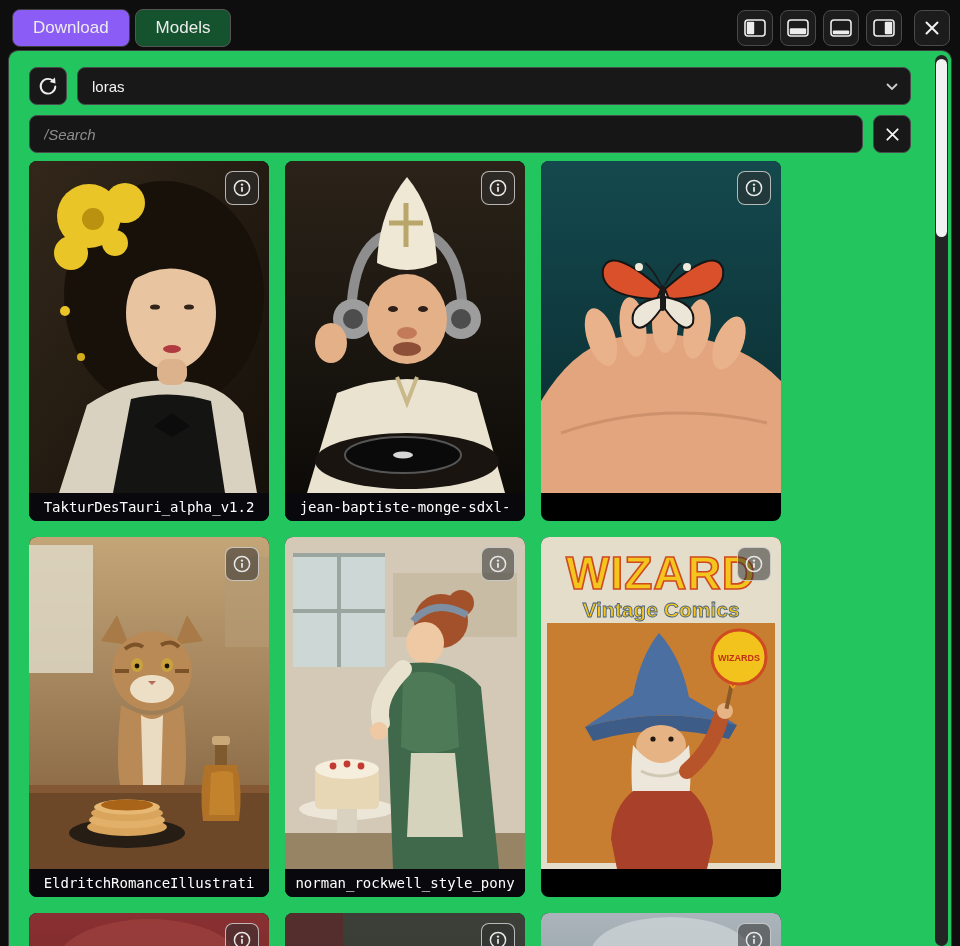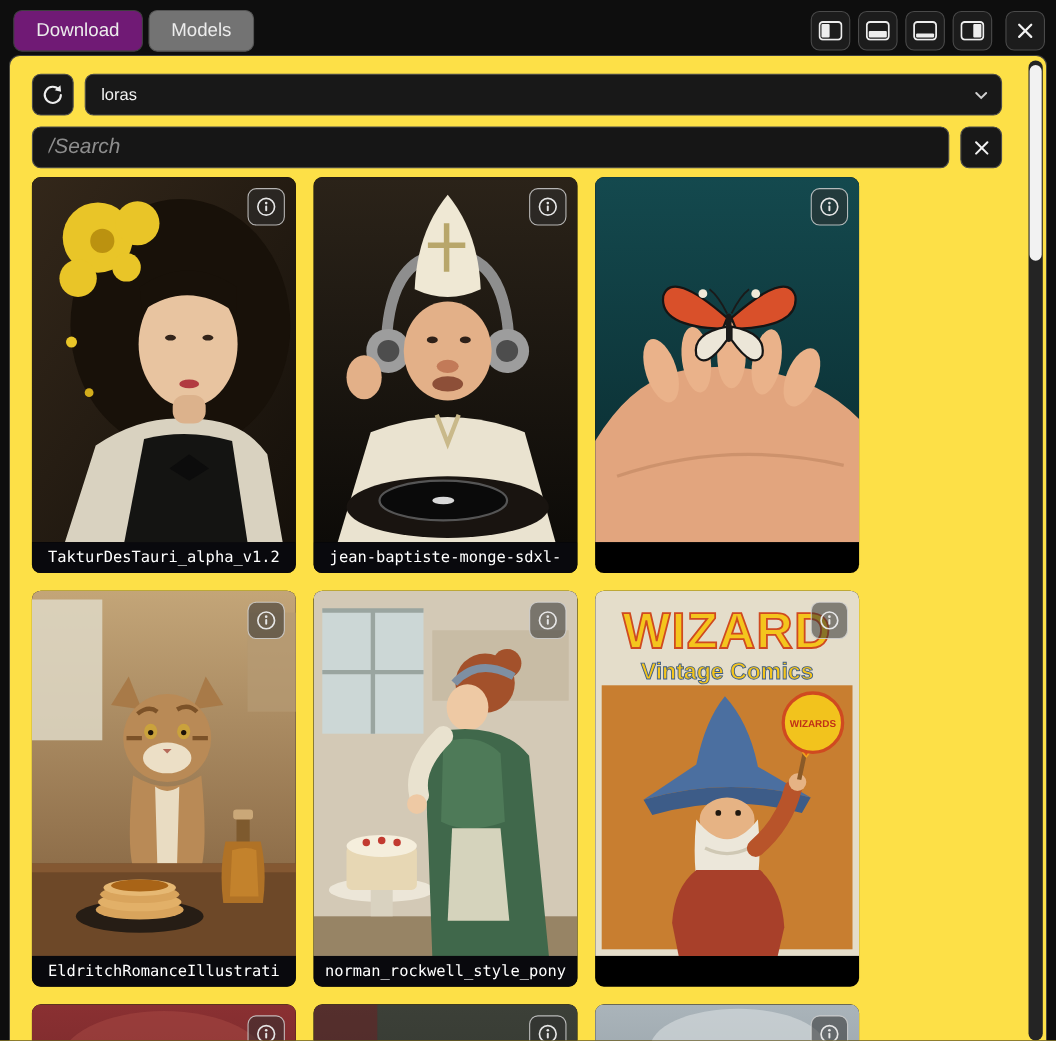--- a/index.html
+++ b/index.html
@@ -6,45 +6,45 @@
   html,body { width:960px; height:946px; overflow:hidden; }
   body { background:#0e0e0e; font-family:"Liberation Sans", sans-serif; color:#f0f0f0; }
 
   .app { position:relative; width:960px; height:946px; }
 
   
   .titlebar { position:absolute; top:0; left:0; right:0; height:50px;
     display:flex; justify-content:space-between; align-items:center; padding:8px 10px 2px 12px; }
   .tabs { display:flex; gap:5px; align-items:flex-end; }
   .tab { height:38px; padding:0 20px; display:flex; align-items:center;
-    font-size:17px; color:#ececec; background:#701a75; border:1px solid #3e3e3e;
+    font-size:17px; color:#ececec; background:#8b5cf6; border:1px solid #3e3e3e;
     border-radius:8px; cursor:default; }
-  .tab.active { background:#737373; border-color:#555; }
+  .tab.active { background:#14532d; border-color:#555; }
   .winbtns { display:flex; gap:7px; align-items:center; }
   .winbtn { width:36px; height:36px; border-radius:8px; background:#1c1c1c;
     border:1px solid #4a4a4a; display:flex; align-items:center; justify-content:center; }
   .winbtn.close { margin-left:5px; }
 
   
   .panel { position:absolute; left:8px; right:8px; top:50px; bottom:0;
-    background:#fde047; border:1px solid #3e3e3e; border-bottom:none;
+    background:#22c55e; border:1px solid #3e3e3e; border-bottom:none;
     border-radius:10px 10px 0 0; overflow:hidden; }
   .row { display:flex; align-items:center; gap:10px; padding:0 40px 0 20px; }
   .toolbar-row { margin-top:16px; }
   .search-row { margin-top:10px; }
 
   .icon-btn { width:38px; height:38px; flex:0 0 38px; border-radius:8px;
     background:#181818; border:1px solid #4a4a4a;
     display:flex; align-items:center; justify-content:center; }
   .select { flex:1; height:38px; background:#181818; border:1px solid #4a4a4a;
     border-radius:8px; display:flex; align-items:center; padding:0 30px 0 14px;
     font-size:15px; color:#f2f2f2; position:relative; }
   .select .chev { position:absolute; right:12px; top:15px; }
   .search-input { flex:1; height:38px; background:#161616; border:1px solid #4a4a4a;
-    border-radius:8px; color:#f0f0f0; padding:0 14px; font-size:19px;
+    border-radius:8px; color:#f0f0f0; padding:0 14px; font-size:15px;
     font-family:"Liberation Sans", sans-serif; outline:none; }
   .search-input::placeholder { color:#8d8d8d; font-style:italic; }
 
   
   .grid { margin:8px 40px 0 20px; display:grid;
     grid-template-columns:repeat(3, 240px); gap:16px; }
   .card { position:relative; width:240px; height:360px; border-radius:8px;
     overflow:hidden; background:#000; display:flex; flex-direction:column; }
   .card svg.thumb { display:block; width:240px; height:332px; flex:0 0 332px; }
   .card .label { height:28px; display:flex; align-items:center; justify-content:center;

